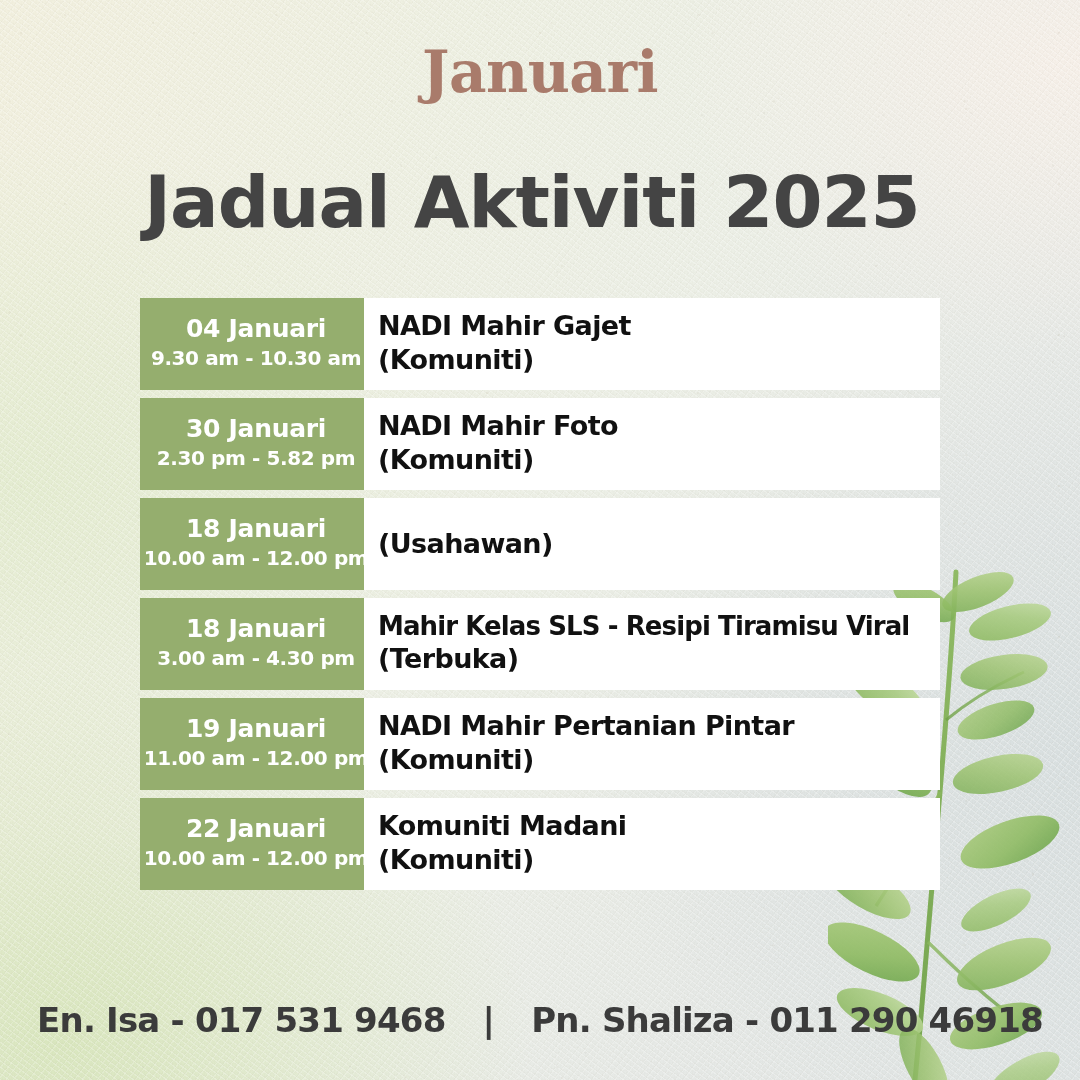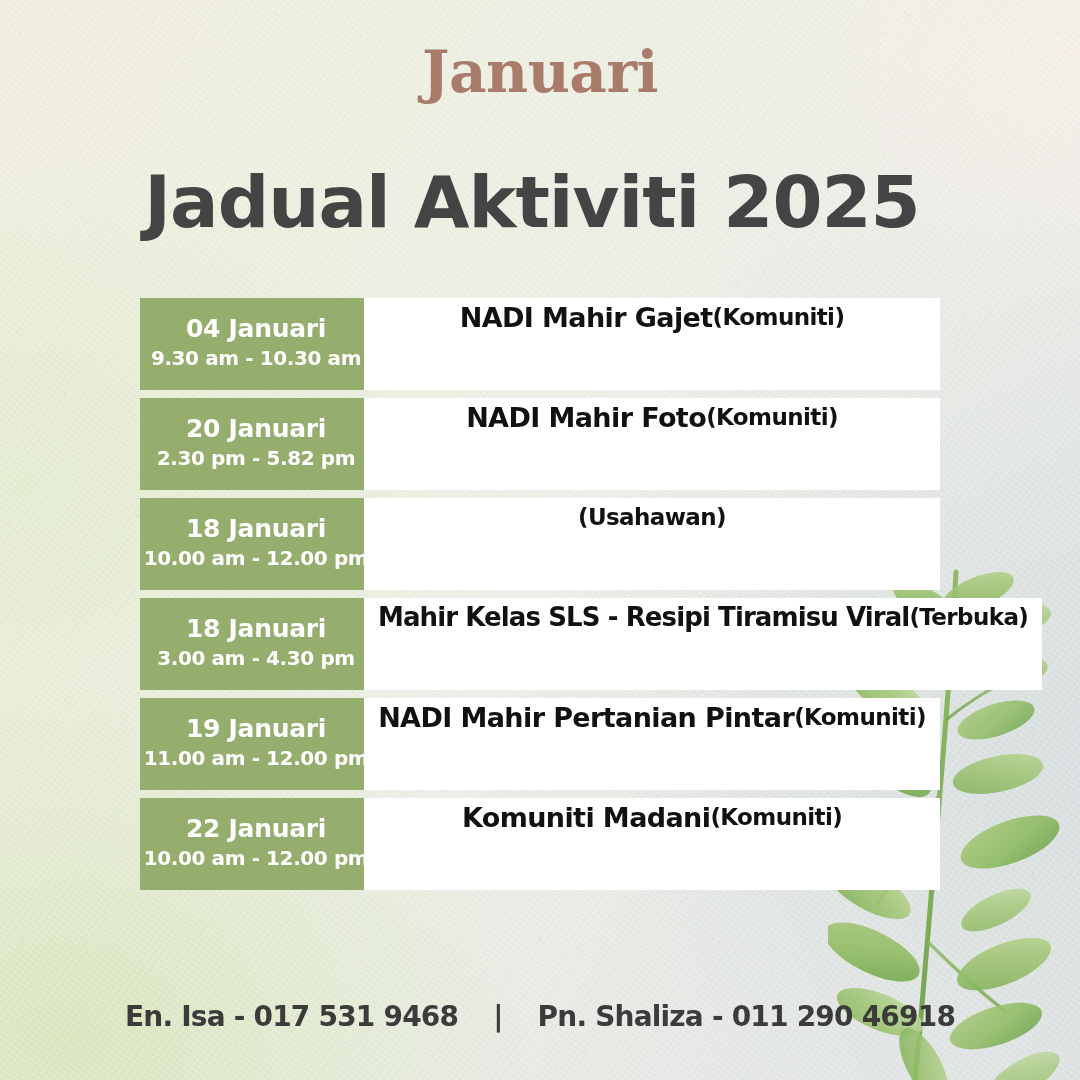--- a/index.html
+++ b/index.html
@@ -138,55 +138,56 @@
     line-height: 1.25;
     letter-spacing: -0.4px;
     white-space: nowrap;
     margin-top: 3px;
   }
 
   .activity-cell {
     flex: 1 1 auto;
     background: #ffffff;
     display: flex;
+    flex-direction: column;
     justify-content: center;
     box-sizing: border-box;
     padding: 4px 14px 6px 14px;
   }
   .activity-name {
     font-family: "DejaVu Sans", "Liberation Sans", sans-serif;
     font-size: 27px;
     font-weight: 700;
     color: #111111;
     line-height: 1.18;
     letter-spacing: -0.6px;
     white-space: nowrap;
   }
   .activity-audience {
     font-family: "DejaVu Sans", "Liberation Sans", sans-serif;
-    font-size: 23px;
+    font-size: 27px;
     font-weight: 700;
     color: #111111;
     line-height: 1.18;
     letter-spacing: -0.6px;
     margin-top: 2px;
     white-space: nowrap;
   }
 
   
   .row[data-compact="true"] .activity-name { font-size: 26px; letter-spacing: -0.9px; }
 
   
   .footer {
     position: absolute;
     left: 0; right: 0;
     top: 1000px;
     text-align: center;
     font-family: "DejaVu Sans", "Liberation Sans", sans-serif;
-    font-size: 28px;
+    font-size: 34px;
     font-weight: 700;
     color: #3b3b3b;
     letter-spacing: -0.8px;
     white-space: nowrap;
   }
   .footer .sep {
     display: inline-block;
     padding: 0 26px;
     color: #3b3b3b;
   }
@@ -263,21 +264,21 @@
           <div class="date-day">04 Januari</div>
           <div class="date-time">9.30 am - 10.30 am</div>
         </div>
         <div class="activity-cell">
           <div class="activity-name">NADI Mahir Gajet</div>
           <div class="activity-audience">(Komuniti)</div>
         </div>
       </div>
       <div class="row" data-compact="false">
         <div class="date-cell">
-          <div class="date-day">20 Januari</div>
+          <div class="date-day">30 Januari</div>
           <div class="date-time">2.30 pm - 5.82 pm</div>
         </div>
         <div class="activity-cell">
           <div class="activity-name">NADI Mahir Foto</div>
           <div class="activity-audience">(Komuniti)</div>
         </div>
       </div>
       <div class="row" data-compact="true">
         <div class="date-cell">
           <div class="date-day">18 Januari</div>

